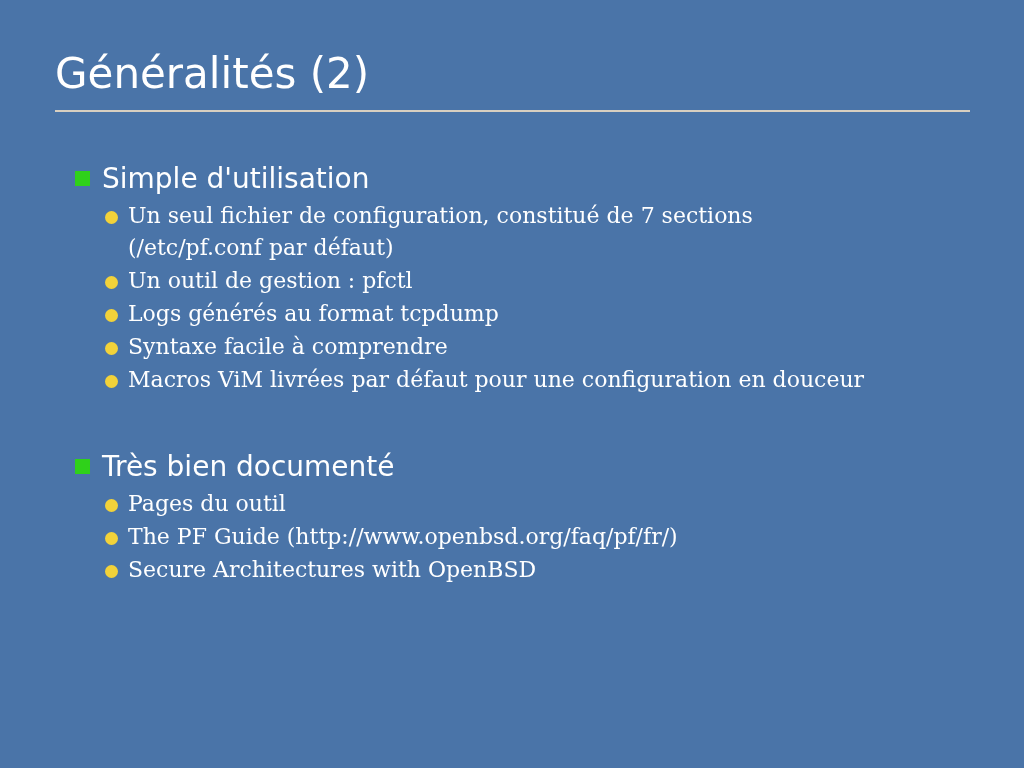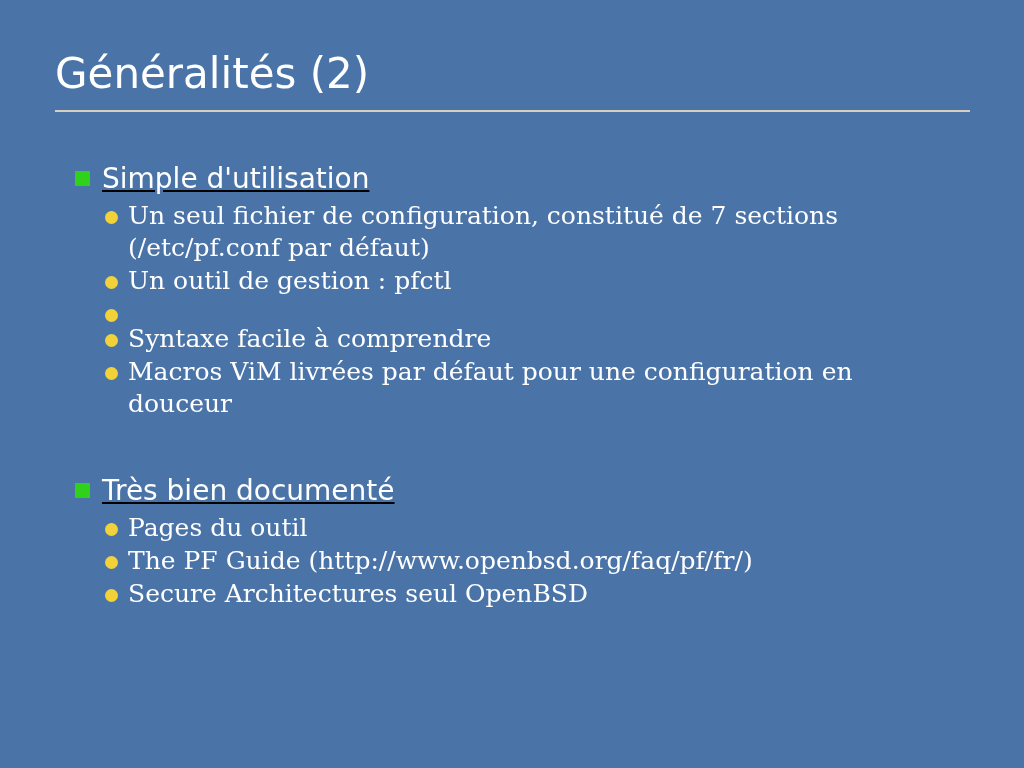--- a/index.html
+++ b/index.html
@@ -47,21 +47,20 @@
   .group {
     margin-bottom: 0px;
   }
   .group.second {
     margin-top: 52px;
   }
   .l1 {
     display: flex;
     align-items: flex-start;
     margin-bottom: 2px;
-    text-decoration: underline;
   }
   .l1-bullet {
     width: 15px;
     height: 15px;
     background: #2fd11a;
     margin-top: 11px;
     margin-right: 12px;
     flex: 0 0 auto;
   }
   .l1-text {
@@ -80,21 +79,21 @@
     width: 13px;
     height: 13px;
     border-radius: 50%;
     background: #f2d23a;
     margin-top: 11px;
     margin-right: 10px;
     flex: 0 0 auto;
   }
   .l2-text {
     font-family: "DejaVu Serif", serif;
-    font-size: 25px;
+    font-size: 22px;
     line-height: 32px;
     color: #ffffff;
     max-width: 800px;
   }
   .l2-text.wide {
     max-width: 760px;
   }
 </style>
 </head>
 <body>
@@ -117,20 +116,21 @@
       <div class="l2">
         <span class="l2-bullet"></span>
         <span class="l2-text wide">Un seul fichier de configuration, constitué de 7 sections (/etc/pf.conf par défaut)</span>
       </div>
       <div class="l2">
         <span class="l2-bullet"></span>
         <span class="l2-text">Un outil de gestion : pfctl</span>
       </div>
       <div class="l2">
         <span class="l2-bullet"></span>
+        <span class="l2-text">Logs générés au format tcpdump</span>
       </div>
       <div class="l2">
         <span class="l2-bullet"></span>
         <span class="l2-text">Syntaxe facile à comprendre</span>
       </div>
       <div class="l2">
         <span class="l2-bullet"></span>
         <span class="l2-text wide">Macros ViM livrées par défaut pour une configuration en douceur</span>
       </div>
     </div>
@@ -144,18 +144,18 @@
       <div class="l2">
         <span class="l2-bullet"></span>
         <span class="l2-text">Pages du outil</span>
       </div>
       <div class="l2">
         <span class="l2-bullet"></span>
         <span class="l2-text">The PF Guide (http://www.openbsd.org/faq/pf/fr/)</span>
       </div>
       <div class="l2">
         <span class="l2-bullet"></span>
-        <span class="l2-text">Secure Architectures seul OpenBSD</span>
+        <span class="l2-text">Secure Architectures with OpenBSD</span>
       </div>
     </div>
 
   </div>
 </div>
 
 </body></html>

